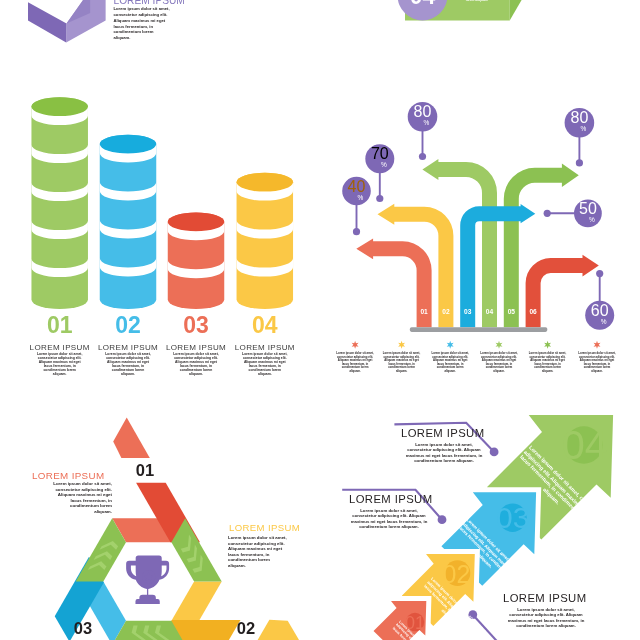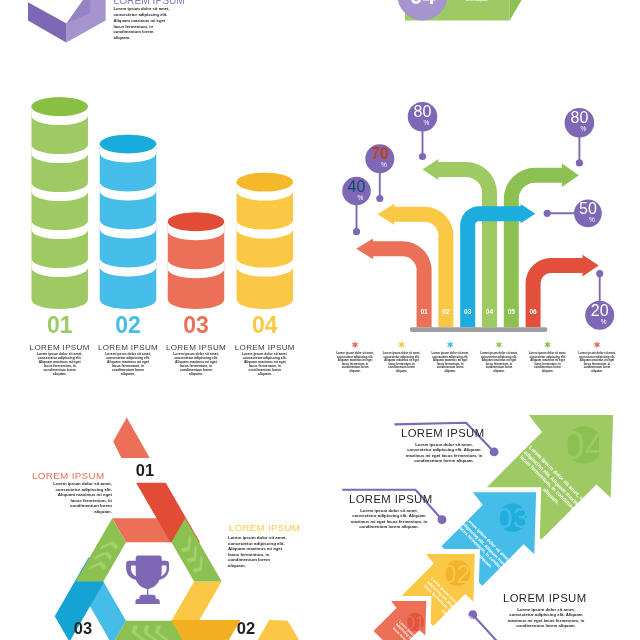--- a/index.html
+++ b/index.html
@@ -199,31 +199,31 @@
 <div class="tx" style="left:219.8px;top:313px;width:90px;text-align:center;font-size:23px;font-weight:700;color:#FBC846;line-height:24px;">04</div>
 <div class="tx" style="left:219.8px;top:343px;width:90px;text-align:center;font-size:8.05px;font-weight:400;letter-spacing:.35px;color:#3b3b3b;line-height:10px;">LOREM IPSUM</div>
 <div class="tx" style="left:241.8px;top:352px;width:46px;text-align:center;font-size:3.4px;font-weight:700;line-height:4.05px;color:#231F20;">Lorem ipsum dolor sit amet, consectetur adipiscing elit. Aliquam maximus mi eget lacus fermentum, in condimentum lorem aliquam.</div>
 
 <div class="tx" style="left:416.6px;top:308px;width:15.0px;text-align:center;font-size:6.6px;font-weight:700;color:#fff;line-height:8px;">01</div>
 <div class="tx" style="left:438.4px;top:308px;width:15.0px;text-align:center;font-size:6.6px;font-weight:700;color:#fff;line-height:8px;">02</div>
 <div class="tx" style="left:460.2px;top:308px;width:15.0px;text-align:center;font-size:6.6px;font-weight:700;color:#fff;line-height:8px;">03</div>
 <div class="tx" style="left:482.0px;top:308px;width:15.0px;text-align:center;font-size:6.6px;font-weight:700;color:#fff;line-height:8px;">04</div>
 <div class="tx" style="left:503.8px;top:308px;width:15.0px;text-align:center;font-size:6.6px;font-weight:700;color:#fff;line-height:8px;">05</div>
 <div class="tx" style="left:525.6px;top:308px;width:15.0px;text-align:center;font-size:6.6px;font-weight:700;color:#fff;line-height:8px;">06</div>
-<div class="tx" style="left:336.5px;top:178.5px;width:40px;text-align:center;font-size:16px;font-weight:400;color:#0c4a6e;line-height:16px;">40</div>
+<div class="tx" style="left:336.5px;top:178.5px;width:40px;text-align:center;font-size:16px;font-weight:400;color:#a16207;line-height:16px;">40</div>
 <div class="tx" style="left:340.5px;top:193.5px;width:40px;text-align:center;font-size:6.5px;font-weight:400;color:#fff;line-height:7px;">%</div>
-<div class="tx" style="left:359.8px;top:146.3px;width:40px;text-align:center;font-size:16px;font-weight:700;color:#c2410c;line-height:16px;">70</div>
+<div class="tx" style="left:359.8px;top:146.3px;width:40px;text-align:center;font-size:16px;font-weight:400;color:#000000;line-height:16px;">70</div>
 <div class="tx" style="left:363.8px;top:161.3px;width:40px;text-align:center;font-size:6.5px;font-weight:400;color:#fff;line-height:7px;">%</div>
 <div class="tx" style="left:402.5px;top:104.3px;width:40px;text-align:center;font-size:16px;font-weight:400;color:#fff;line-height:16px;">80</div>
 <div class="tx" style="left:406.5px;top:119.3px;width:40px;text-align:center;font-size:6.5px;font-weight:400;color:#fff;line-height:7px;">%</div>
 <div class="tx" style="left:559.4px;top:110.3px;width:40px;text-align:center;font-size:16px;font-weight:400;color:#fff;line-height:16px;">80</div>
 <div class="tx" style="left:563.4px;top:125.3px;width:40px;text-align:center;font-size:6.5px;font-weight:400;color:#fff;line-height:7px;">%</div>
 <div class="tx" style="left:567.9px;top:200.8px;width:40px;text-align:center;font-size:16px;font-weight:400;color:#fff;line-height:16px;">50</div>
 <div class="tx" style="left:571.9px;top:215.8px;width:40px;text-align:center;font-size:6.5px;font-weight:400;color:#fff;line-height:7px;">%</div>
-<div class="tx" style="left:579.7px;top:302.7px;width:40px;text-align:center;font-size:16px;font-weight:400;color:#fff;line-height:16px;">20</div>
+<div class="tx" style="left:579.7px;top:302.7px;width:40px;text-align:center;font-size:16px;font-weight:400;color:#fff;line-height:16px;">60</div>
 <div class="tx" style="left:583.7px;top:317.7px;width:40px;text-align:center;font-size:6.5px;font-weight:400;color:#fff;line-height:7px;">%</div>
 <div class="tx" style="left:336.1px;top:352px;width:38px;text-align:center;font-size:2.8px;font-weight:700;line-height:3.6px;color:#231F20;">Lorem ipsum dolor sit amet, consectetur adipiscing elit. Aliquam maximus mi eget lacus fermentum, in condimentum lorem aliquam.</div>
 <div class="tx" style="left:382.6px;top:352px;width:38px;text-align:center;font-size:2.8px;font-weight:700;line-height:3.6px;color:#231F20;">Lorem ipsum dolor sit amet, consectetur adipiscing elit. Aliquam maximus mi eget lacus fermentum, in condimentum lorem aliquam.</div>
 <div class="tx" style="left:431.2px;top:352px;width:38px;text-align:center;font-size:2.8px;font-weight:700;line-height:3.6px;color:#231F20;">Lorem ipsum dolor sit amet, consectetur adipiscing elit. Aliquam maximus mi eget lacus fermentum, in condimentum lorem aliquam.</div>
 <div class="tx" style="left:480.0px;top:352px;width:38px;text-align:center;font-size:2.8px;font-weight:700;line-height:3.6px;color:#231F20;">Lorem ipsum dolor sit amet, consectetur adipiscing elit. Aliquam maximus mi eget lacus fermentum, in condimentum lorem aliquam.</div>
 <div class="tx" style="left:528.6px;top:352px;width:38px;text-align:center;font-size:2.8px;font-weight:700;line-height:3.6px;color:#231F20;">Lorem ipsum dolor sit amet, consectetur adipiscing elit. Aliquam maximus mi eget lacus fermentum, in condimentum lorem aliquam.</div>
 <div class="tx" style="left:578.0px;top:352px;width:38px;text-align:center;font-size:2.8px;font-weight:700;line-height:3.6px;color:#231F20;">Lorem ipsum dolor sit amet, consectetur adipiscing elit. Aliquam maximus mi eget lacus fermentum, in condimentum lorem aliquam.</div>
 
 <div class="tx" style="left:115px;top:462px;width:60px;text-align:center;font-size:16.5px;font-weight:700;color:#231F20;line-height:16px;">01</div>
 <div class="tx" style="left:216px;top:620px;width:60px;text-align:center;font-size:16.5px;font-weight:700;color:#231F20;line-height:16px;">02</div>

